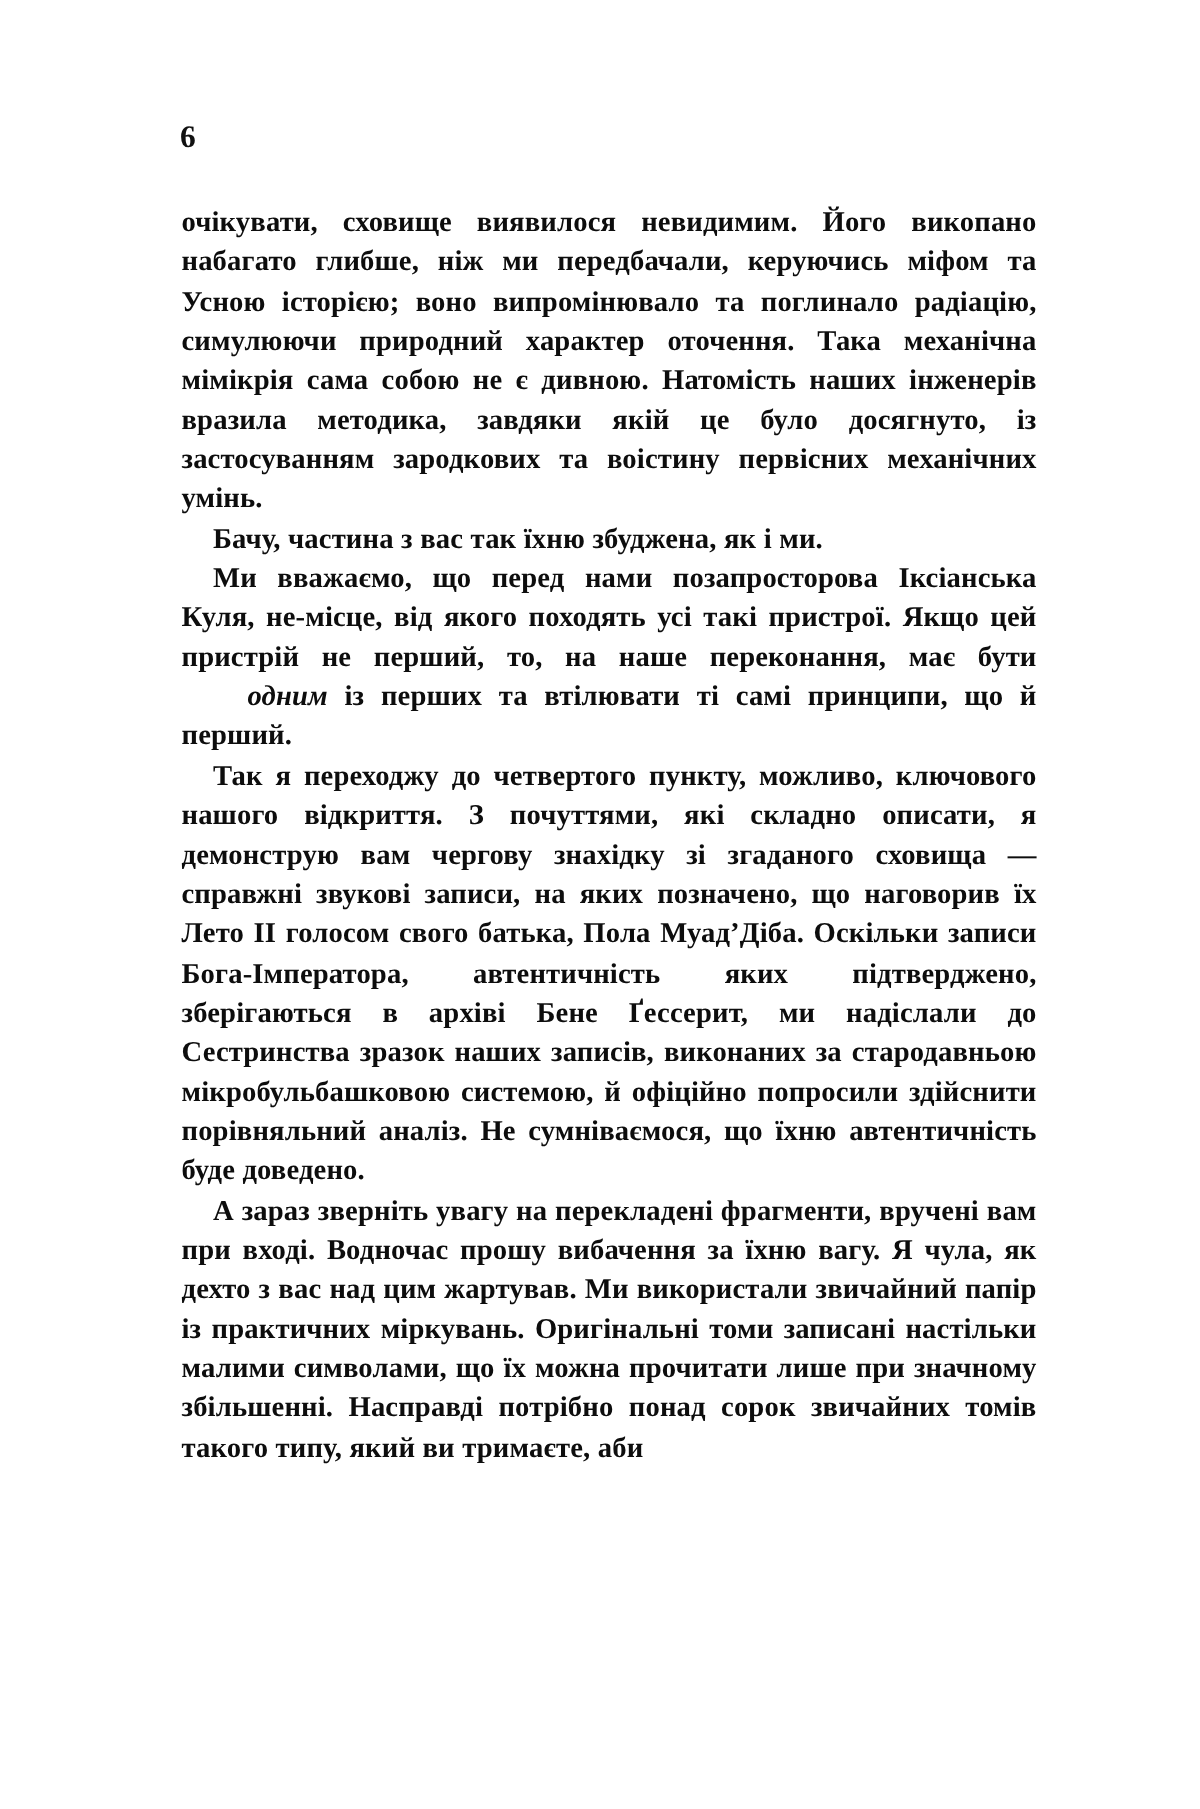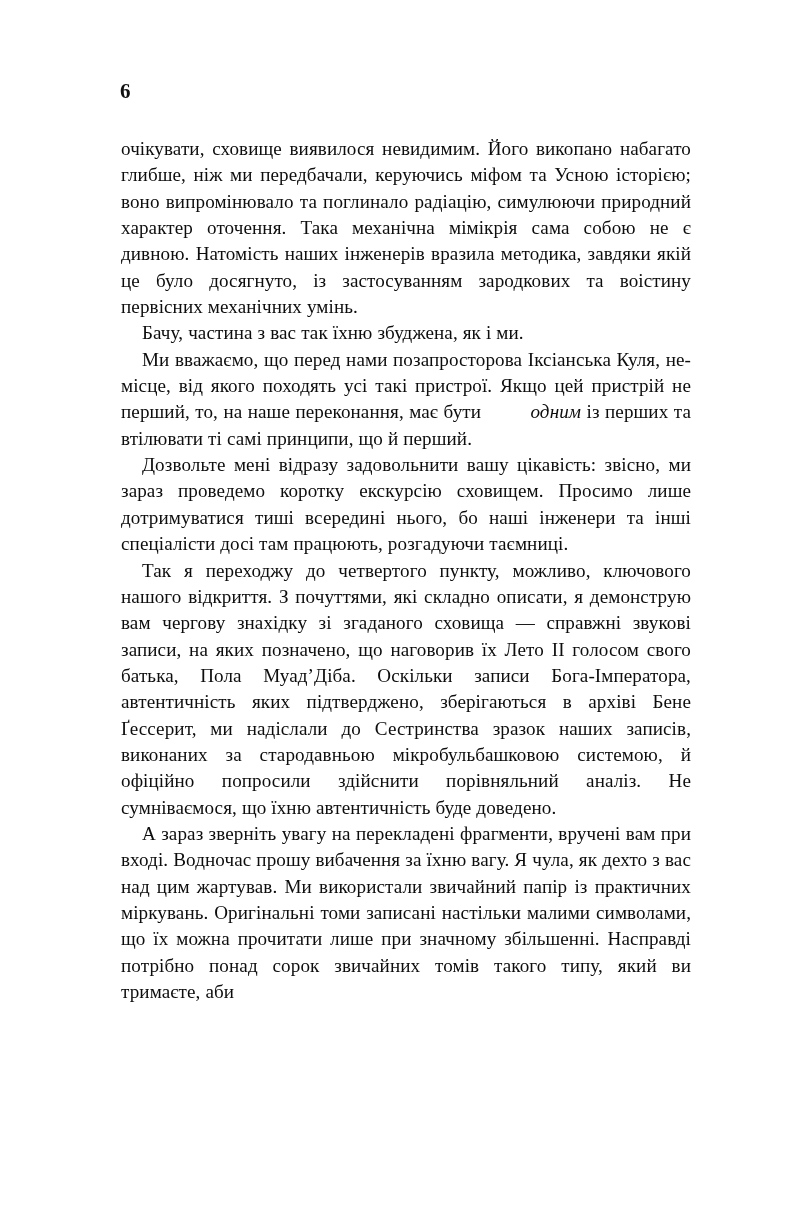--- a/index.html
+++ b/index.html
@@ -37,20 +37,21 @@
     left: 121px;
     top: 136px;
     width: 570px;
     text-align: justify;
     text-justify: inter-word;
     font-size: 19.1px;
     line-height: 26.35px;
     word-spacing: 0.1px;
     letter-spacing: 0.005em;
     hyphens: manual;
+    font-weight: bold;
   }
   #textblock p {
     margin: 0;
     padding: 0;
     text-indent: 21px;
     text-align: justify;
   }
   #textblock p:first-child {
     text-indent: 0;
   }
@@ -70,21 +71,20 @@
   <div id="folio">6</div>
 
   <div id="textblock">
 
     <p>очікувати, сховище виявилося невидимим. Його викопано набагато глибше, ніж ми передбачали, керуючись міфом та Усною історією; воно випромінювало та поглинало радіацію, симулюючи природний характер оточення. Така механічна мімікрія сама собою не є дивною. Натомість наших інженерів вразила методика, завдяки якій це було досягнуто, із застосуванням зародкових та воістину первісних механічних умінь.</p>
 
     <p>Бачу, частина з вас так їхню збуджена, як і ми.</p>
 
     <p><span>Ми вважаємо, що перед нами позапросторова Іксіанська Куля, не-місце, від якого походять усі такі пристрої. Якщо цей пристрій не перший, то, на наше переконання, має бути </span><span class="it">одним</span><span> із перших та втілювати ті самі принципи, що й перший.</span></p>
 
-    <p>Дозвольте мені відразу задовольнити вашу цікавість: звісно, ми зараз проведемо коротку екскурсію сховищем. Просимо лише дотримуватися тиші всередині нього, бо наші інженери та інші спеціалісти досі там працюють, розгадуючи таємниці.</p>
 
     <p>Так я переходжу до четвертого пункту, можливо, ключового нашого відкриття. З почуттями, які складно описати, я демонструю вам чергову знахідку зі згаданого сховища — справжні звукові записи, на яких позначено, що наговорив їх Лето II голосом свого батька, Пола Муад’Діба. Оскільки записи Бога-Імператора, автентичність яких підтверджено, зберігаються в архіві Бене Ґессерит, ми надіслали до Сестринства зразок наших записів, виконаних за стародавньою мікробульбашковою системою, й офіційно попросили здійснити порівняльний аналіз. Не сумніваємося, що їхню автентичність буде доведено.</p>
 
     <p>А зараз зверніть увагу на перекладені фрагменти, вручені вам при вході. Водночас прошу вибачення за їхню вагу. Я чула, як дехто з вас над цим жартував. Ми використали звичайний папір із практичних міркувань. Оригінальні томи записані настільки малими символами, що їх можна прочитати лише при значному збільшенні. Насправді потрібно понад сорок звичайних томів такого типу, який ви тримаєте, аби</p>
 
   </div>
 
 </div>
 
 </body></html>

